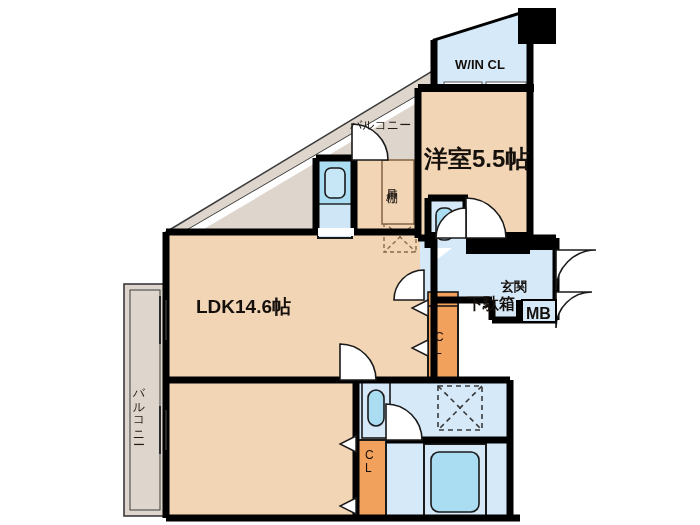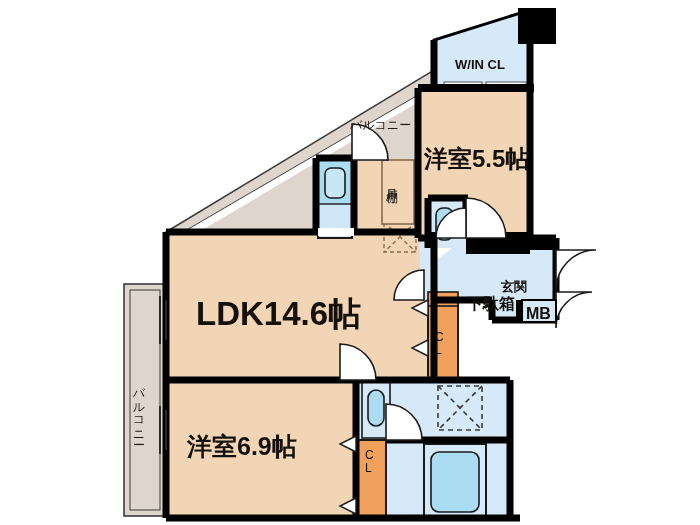--- a/index.html
+++ b/index.html
@@ -28,21 +28,21 @@
   }
   .room-label {
     position: absolute;
     color: #15100c;
     font-weight: bold;
     white-space: nowrap;
     line-height: 1;
     letter-spacing: 0px;
   }
   .lbl-ldk {
-    font-size: 33px;
+    font-size: 19px;
     left: 196px;
     top: 297px;
   }
   .lbl-washitsu-69 {
     font-size: 25px;
     left: 187px;
     top: 434px;
   }
   .lbl-washitsu-55 {
     font-size: 24px;
@@ -292,21 +292,20 @@
       <polygon points="428,340 412,348 428,356"></polygon>
       <polygon points="428,300 412,308 428,316"></polygon>
     </g>
 
     <rect x="522" y="300" width="34" height="22" fill="#d6e9f8" stroke="#000000" stroke-width="2"></rect>
 
   </svg>
 
   <div class="room-label lbl-ldk">LDK14.6帖</div>
 
-  <div class="room-label lbl-washitsu-69">洋室6.9帖</div>
 
   <div class="room-label lbl-washitsu-55">洋室5.5帖</div>
 
   <div class="room-label lbl-winCl">W/IN CL</div>
 
   <div class="room-label lbl-genkan">玄関</div>
 
   <div class="room-label lbl-getabako">下駄箱</div>
 
   <div class="room-label lbl-mb">MB</div>

